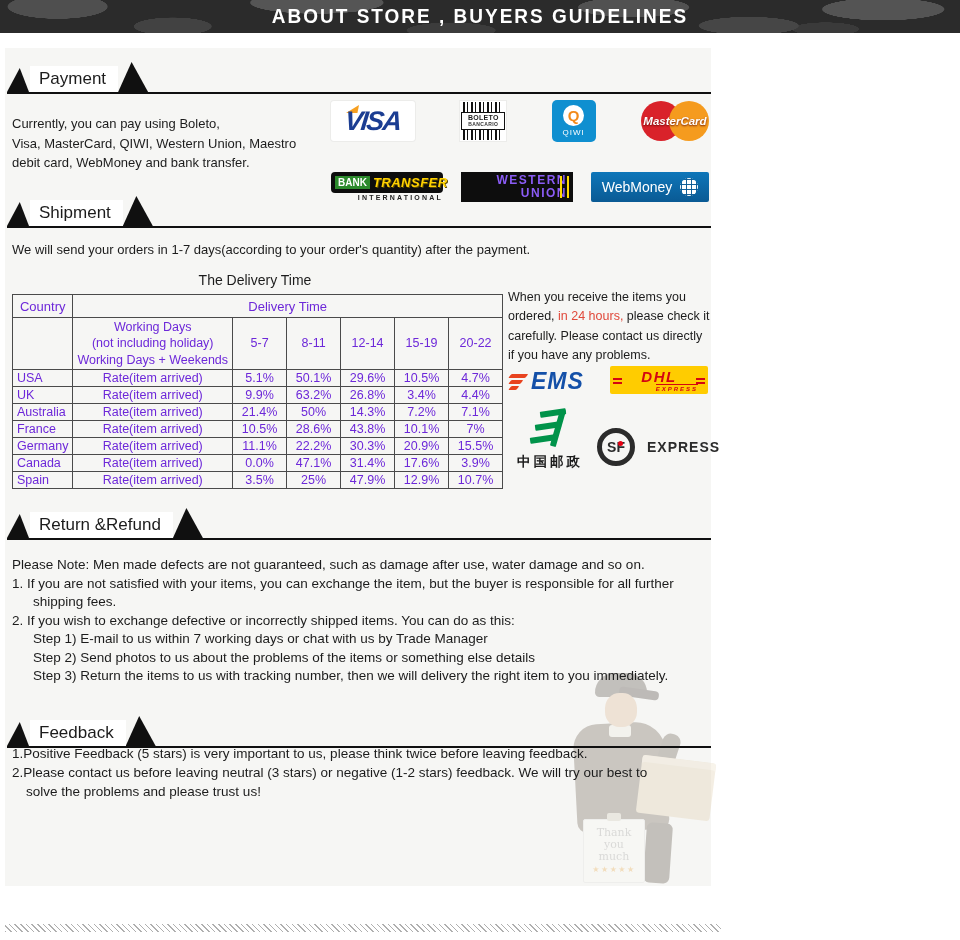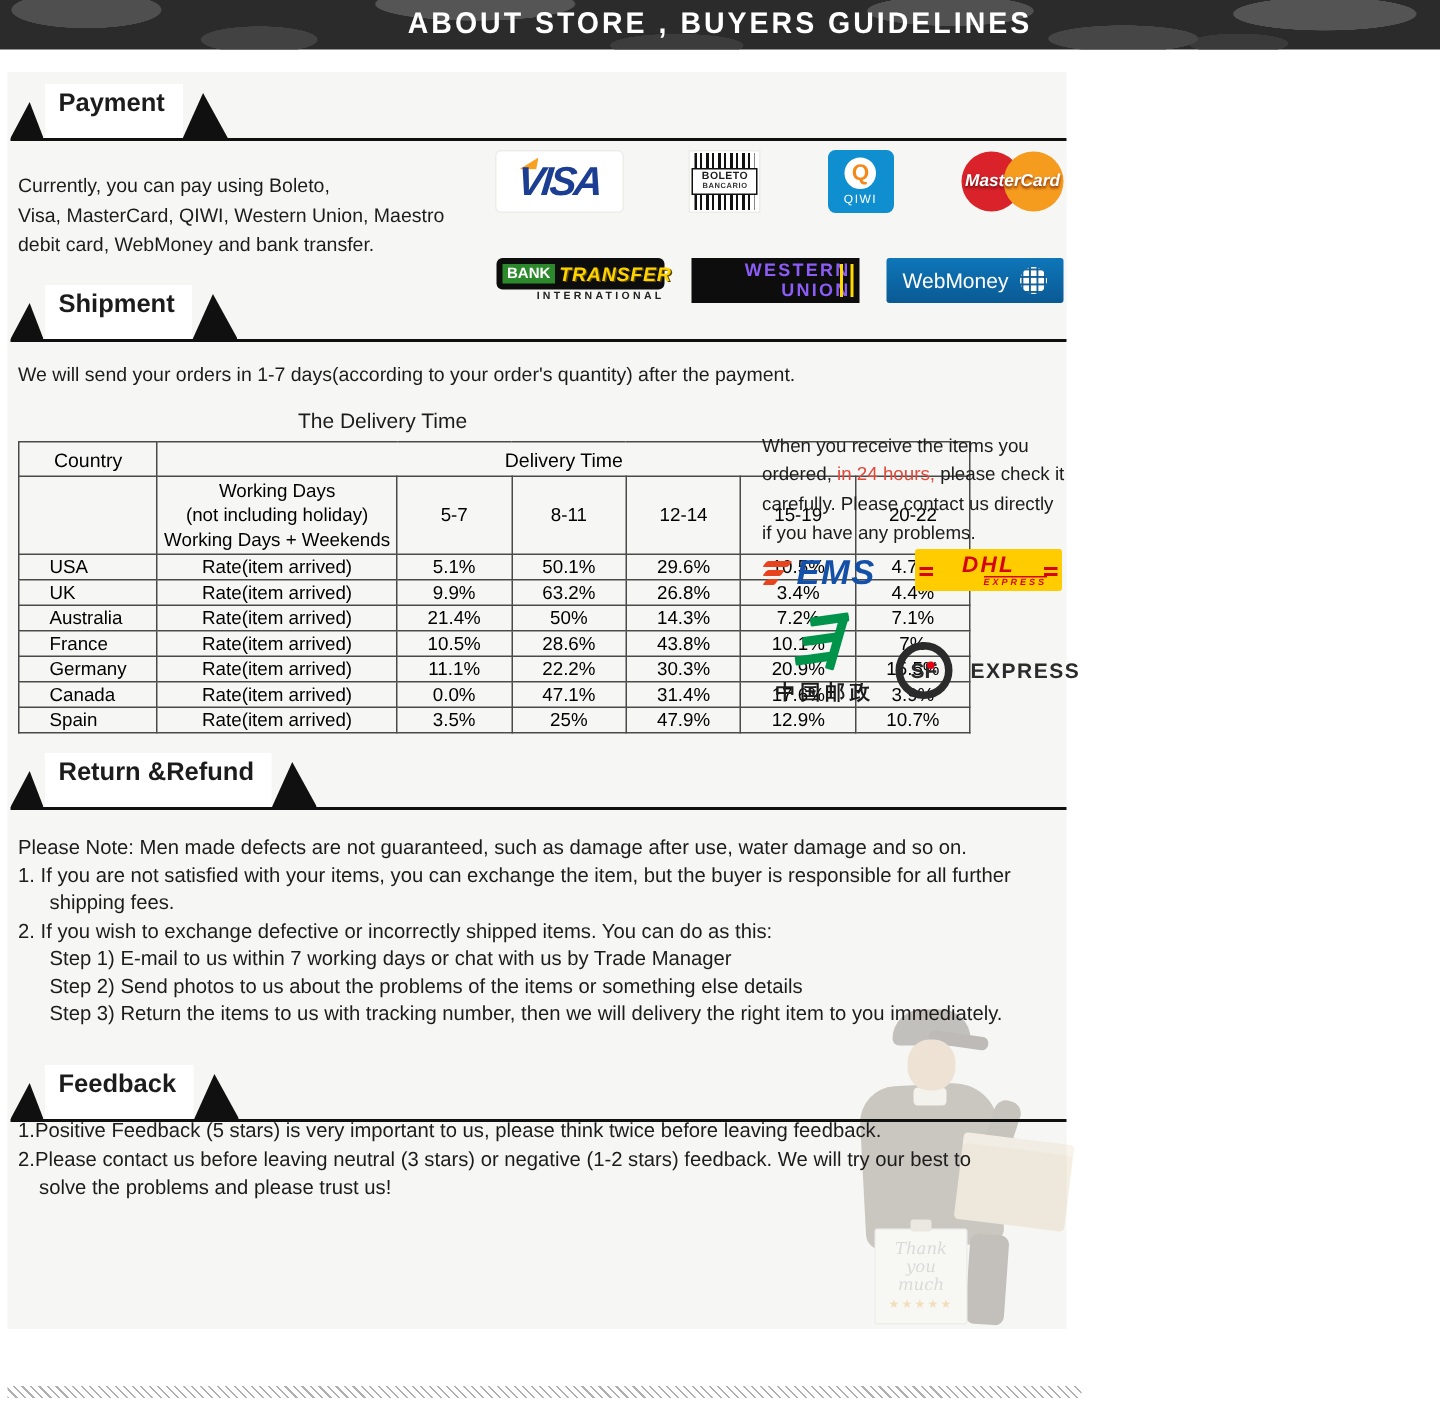--- a/index.html
+++ b/index.html
@@ -18,21 +18,21 @@
       radial-gradient(ellipse 60px 12px at 86% 88%,#3a3a3a 55%,transparent 56%);
     display:flex;align-items:center;justify-content:center;}
   .banner-title{color:#fff;font-size:19px;font-weight:700;letter-spacing:2px;transform:scaleY(1.05);}
 
   
   .content{position:absolute;left:5px;top:48px;width:706px;height:838px;background:#f6f6f4;}
 
   
   .sec-hd{position:absolute;left:2px;right:0;height:32px;border-bottom:2px solid #101010;display:flex;align-items:flex-end;z-index:2;}
   .tri-l{width:22px;height:24px;background:#101010;clip-path:polygon(58% 0,100% 100%,0 100%);margin-right:1px;flex:none;}
-  .sec-label{background:#fff;padding:4px 12px 15px 9px;font-size:17px;font-weight:700;line-height:1;white-space:nowrap;}
+  .sec-label{background:#fff;padding:4px 12px 5px 9px;font-size:17px;font-weight:400;line-height:1;white-space:nowrap;}
   .tri-r{width:30px;height:30px;background:#101010;clip-path:polygon(45% 0,100% 100%,0 100%);flex:none;}
 
   .body-text{font-size:13px;line-height:1.5;position:absolute;z-index:2;}
   .tl{white-space:nowrap;}
 
   
   .logo-grid{position:absolute;left:326px;top:52px;width:378px;z-index:2;}
   .lrow{display:flex;justify-content:space-between;align-items:center;}
   .lrow2{margin-top:30px;align-items:flex-start;}
 
@@ -66,28 +66,28 @@
   .wu::after{content:"";position:absolute;right:4px;top:4px;bottom:4px;width:5px;border-left:2px solid #ffd900;border-right:2px solid #ffd900;}
   .wu-l1,.wu-l2{color:#8b5cf6;font-weight:bold;font-size:12px;letter-spacing:1.5px;line-height:1.05;white-space:nowrap;text-align:right;}
   .wu-l2{margin-left:15px;}
 
   .wm{width:118px;height:30px;background:linear-gradient(#0e76b9,#0a5a94);display:flex;align-items:center;justify-content:center;gap:8px;border-radius:2px;}
   .wm-txt{color:#fff;font-size:14px;}
   .wm-globe{width:18px;height:18px;border-radius:50%;background:#fff;background-image:linear-gradient(rgba(10,90,148,.95) 1.5px,transparent 1.5px),linear-gradient(90deg,rgba(10,90,148,.95) 1.5px,transparent 1.5px);background-size:5px 5px;background-position:1px 1px;}
 
   
   .tbl-title{position:absolute;left:7px;top:224px;width:486px;text-align:center;font-size:14px;z-index:2;}
-  table.delivery{position:absolute;left:7px;top:246px;border-collapse:collapse;font-size:12.5px;z-index:2;color:#000000;}
+  table.delivery{position:absolute;left:7px;top:246px;border-collapse:collapse;font-size:12.5px;z-index:2;color:#6d28d9;}
   table.delivery td,table.delivery th{border:1px solid #4a4a4a;padding:1px 4px;text-align:center;font-weight:400;}
   table.delivery .hd1 th{height:20px;font-size:13px;}
   td.wd{text-align:left;line-height:1.3;padding:3px 6px;}
   td.wd .tl{font-size:12.5px;}
   .daycol{width:44px;}
   .c-country{text-align:left !important;}
-  table.delivery tbody td{height:16px;padding:0 20px;}
+  table.delivery tbody td{height:16px;padding:0 4px;}
 
   
   .note{position:absolute;left:503px;top:240px;width:202px;font-size:12.5px;line-height:1.55;z-index:2;}
   .note .red{color:#e0483a;}
 
   
   .ship-logo{position:absolute;z-index:2;}
   .ems{left:505px;top:322px;display:flex;align-items:center;}
   .ems-wing{position:relative;width:19px;height:18px;margin-right:2px;margin-top:3px;}
   .ems-wing i{position:absolute;left:0;height:3.5px;background:#e8431f;transform:skewX(-38deg);border-radius:1px;}
@@ -129,21 +129,21 @@
   .p-cap{position:absolute;left:34px;top:0;width:52px;height:24px;background:#4e453d;border-radius:26px 26px 6px 6px;}
   .p-brim{position:absolute;left:58px;top:16px;width:40px;height:9px;background:#3c342e;border-radius:4px;transform:rotate(8deg);}
   .p-face{position:absolute;left:44px;top:20px;width:32px;height:34px;background:#dcb691;border-radius:45%;}
   .p-torso{position:absolute;left:14px;top:50px;width:92px;height:108px;background:#675a4c;border-radius:24px 30px 10px 10px;transform:rotate(-3deg);}
   .p-collar{position:absolute;left:48px;top:52px;width:22px;height:12px;background:#efeadf;border-radius:3px;}
   .p-arm{position:absolute;left:96px;top:60px;width:18px;height:52px;background:#5f5346;border-radius:8px;transform:rotate(18deg);}
   .p-box{position:absolute;left:78px;top:86px;width:74px;height:58px;background:#dcc9a6;transform:rotate(7deg);border-radius:3px;box-shadow:inset 0 7px 0 #e9dbc0;}
   .p-leg{position:absolute;left:84px;top:150px;width:26px;height:60px;background:#504639;border-radius:6px;transform:rotate(4deg);}
   .p-clip{position:absolute;left:46px;top:140px;width:14px;height:8px;background:#cfcab8;border-radius:2px;z-index:2;}
   .p-sign{position:absolute;left:22px;top:146px;width:62px;height:64px;background:#fbfaf6;border:1px solid #ddd;border-radius:2px;text-align:center;padding-top:7px;box-sizing:border-box;z-index:1;}
-  .p-sign .sline{font-family:"DejaVu Serif","Liberation Serif",serif;font-style:italic;color:#9a9a98;font-size:11px;line-height:1.1;}
+  .p-sign .sline{font-family:"DejaVu Serif","Liberation Serif",serif;color:#9a9a98;font-size:11px;line-height:1.1;}
   .p-stars{color:#e9a53f;font-size:8px;letter-spacing:1.5px;margin-top:2px;}
 
   
   .hatch{position:absolute;left:0;top:876px;width:716px;height:8px;z-index:2;
     background:repeating-linear-gradient(45deg,rgba(110,110,110,.55) 0 1px,transparent 1px 4px);}
 </style>
 </head>
 <body>
 
 <div class="page">

